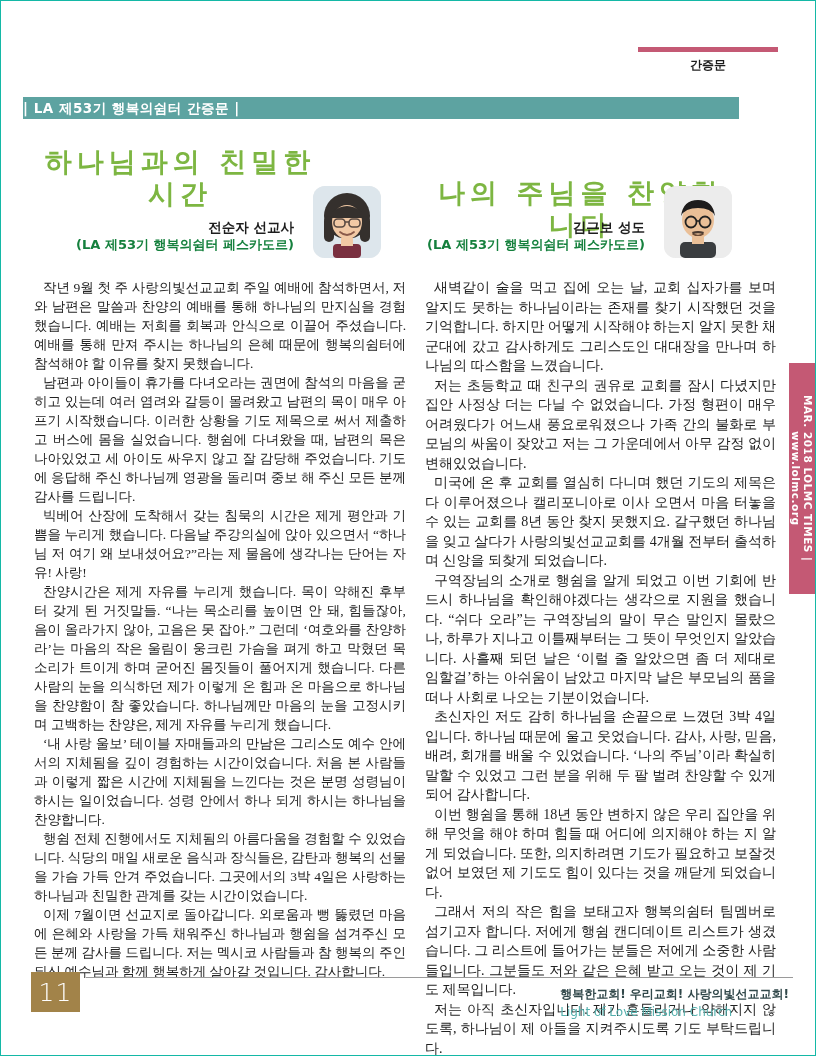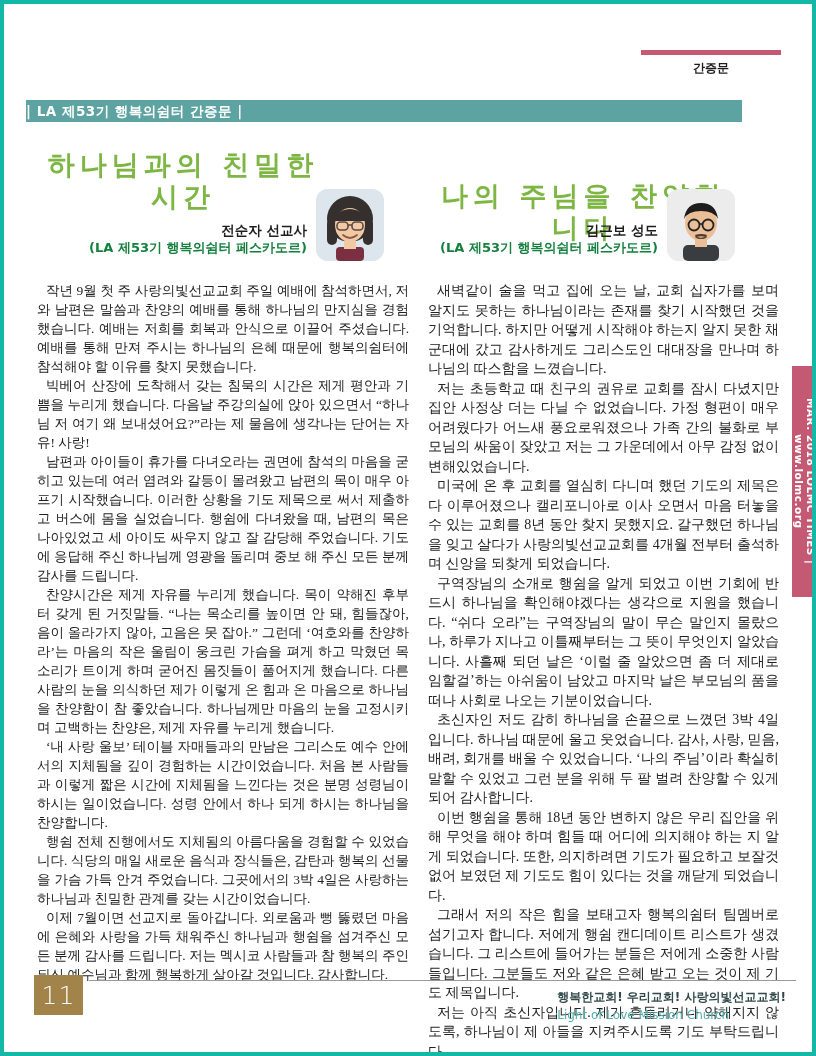--- a/index.html
+++ b/index.html
@@ -11,21 +11,21 @@
     --footer-teal:#54b0ad;
     --body-text:#222222;
   }
   *{margin:0;padding:0;box-sizing:border-box;}
   html,body{background:#ffffff;}
   body{font-family:"DejaVu Sans","Liberation Sans",sans-serif;}
   .page{
     position:relative;
     width:816px;height:1056px;
     background:#ffffff;
-    border:4px solid #14b8a6;
+    border:1px solid #14b8a6;
     overflow:hidden;
   }
   
   .top-rule{
     position:absolute;left:637px;top:46px;width:140px;height:5px;
     background:var(--accent-rose);
   }
   .top-label{
     position:absolute;left:637px;top:56px;width:140px;
     text-align:center;font-size:12px;font-weight:bold;color:#1c1c1c;
@@ -44,21 +44,21 @@
   .col-right{left:424px;width:351px;}
   .article-title{
     font-size:27px;line-height:32px;font-weight:bold;
     color:var(--title-green);
     text-align:center;letter-spacing:5px;
     margin-top:5px;
   }
   .col-left .article-title{padding-right:80px;}
   .col-right .article-title{padding-right:40px;margin-top:36px;}
   .author-row{
-    position:absolute;top:45px;display:flex;align-items:flex-end;gap:9px;
+    position:absolute;top:45px;display:flex;align-items:flex-end;gap:19px;
   }
   .col-left .author-row{right:25px;}
   .col-right .author-row{right:44px;}
   .author-text{text-align:right;padding-bottom:4px;}
   .author-name{font-size:13.5px;font-weight:bold;color:#1d1d1d;line-height:18px;}
   .author-affil{font-size:13px;font-weight:bold;color:#15803d;line-height:18px;}
   .author-photo{
     width:68px;height:72px;border-radius:12px;overflow:hidden;flex:0 0 auto;
     box-shadow:0 0 0 1px rgba(0,0,0,0.08) inset;
   }
@@ -128,22 +128,22 @@
           <rect x="21" y="33" width="11" height="8" rx="3.5" fill="none" stroke="#5a4a42" stroke-width="1.6"></rect>
           <rect x="36" y="33" width="11" height="8" rx="3.5" fill="none" stroke="#5a4a42" stroke-width="1.6"></rect>
           <line x1="32" y1="36" x2="36" y2="36" stroke="#5a4a42" stroke-width="1.4"></line>
           <path d="M27 46 q7 6 14 0" fill="none" stroke="#8a5a4a" stroke-width="1.8" stroke-linecap="round"></path>
           <rect x="28" y="52" width="12" height="8" fill="#f2c9a5"></rect>
         </svg>
       </div>
     </div>
     <div class="article-body">
       <p>작년 9월 첫 주 사랑의빛선교교회 주일 예배에 참석하면서, 저와 남편은 말씀과 찬양의 예배를 통해 하나님의 만지심을 경험했습니다. 예배는 저희를 회복과 안식으로 이끌어 주셨습니다. 예배를 통해 만져 주시는 하나님의 은혜 때문에 행복의쉼터에 참석해야 할 이유를 찾지 못했습니다.</p>
+      <p>남편과 아이들이 휴가를 다녀오라는 권면에 참석의 마음을 굳히고 있는데 여러 염려와 갈등이 몰려왔고 남편의 목이 매우 아프기 시작했습니다. 이러한 상황을 기도 제목으로 써서 제출하고 버스에 몸을 실었습니다. 행쉼에 다녀왔을 때, 남편의 목은 나아있었고 세 아이도 싸우지 않고 잘 감당해 주었습니다. 기도에 응답해 주신 하나님께 영광을 돌리며 중보 해 주신 모든 분께 감사를 드립니다.</p>
       <p>빅베어 산장에 도착해서 갖는 침묵의 시간은 제게 평안과 기쁨을 누리게 했습니다. 다음날 주강의실에 앉아 있으면서 “하나님 저 여기 왜 보내셨어요?”라는 제 물음에 생각나는 단어는 자유! 사랑!</p>
-      <p>남편과 아이들이 휴가를 다녀오라는 권면에 참석의 마음을 굳히고 있는데 여러 염려와 갈등이 몰려왔고 남편의 목이 매우 아프기 시작했습니다. 이러한 상황을 기도 제목으로 써서 제출하고 버스에 몸을 실었습니다. 행쉼에 다녀왔을 때, 남편의 목은 나아있었고 세 아이도 싸우지 않고 잘 감당해 주었습니다. 기도에 응답해 주신 하나님께 영광을 돌리며 중보 해 주신 모든 분께 감사를 드립니다.</p>
       <p>찬양시간은 제게 자유를 누리게 했습니다. 목이 약해진 후부터 갖게 된 거짓말들. “나는 목소리를 높이면 안 돼, 힘들잖아, 음이 올라가지 않아, 고음은 못 잡아.” 그런데 ‘여호와를 찬양하라’는 마음의 작은 울림이 웅크린 가슴을 펴게 하고 막혔던 목소리가 트이게 하며 굳어진 몸짓들이 풀어지게 했습니다. 다른 사람의 눈을 의식하던 제가 이렇게 온 힘과 온 마음으로 하나님을 찬양함이 참 좋았습니다. 하나님께만 마음의 눈을 고정시키며 고백하는 찬양은, 제게 자유를 누리게 했습니다.</p>
       <p>‘내 사랑 울보’ 테이블 자매들과의 만남은 그리스도 예수 안에서의 지체됨을 깊이 경험하는 시간이었습니다. 처음 본 사람들과 이렇게 짧은 시간에 지체됨을 느낀다는 것은 분명 성령님이 하시는 일이었습니다. 성령 안에서 하나 되게 하시는 하나님을 찬양합니다.</p>
       <p>행쉼 전체 진행에서도 지체됨의 아름다움을 경험할 수 있었습니다. 식당의 매일 새로운 음식과 장식들은, 감탄과 행복의 선물을 가슴 가득 안겨 주었습니다. 그곳에서의 3박 4일은 사랑하는 하나님과 친밀한 관계를 갖는 시간이었습니다.</p>
       <p>이제 7월이면 선교지로 돌아갑니다. 외로움과 뻥 뚫렸던 마음에 은혜와 사랑을 가득 채워주신 하나님과 행쉼을 섬겨주신 모든 분께 감사를 드립니다. 저는 멕시코 사람들과 참 행복의 주인 되신 예수님과 함께 행복하게 살아갈 것입니다. 감사합니다.</p>
     </div>
   </section>
 
   <section class="col col-right">
     <h1 class="article-title">나의 주님을 찬양합니다</h1>
     <div class="author-row">

